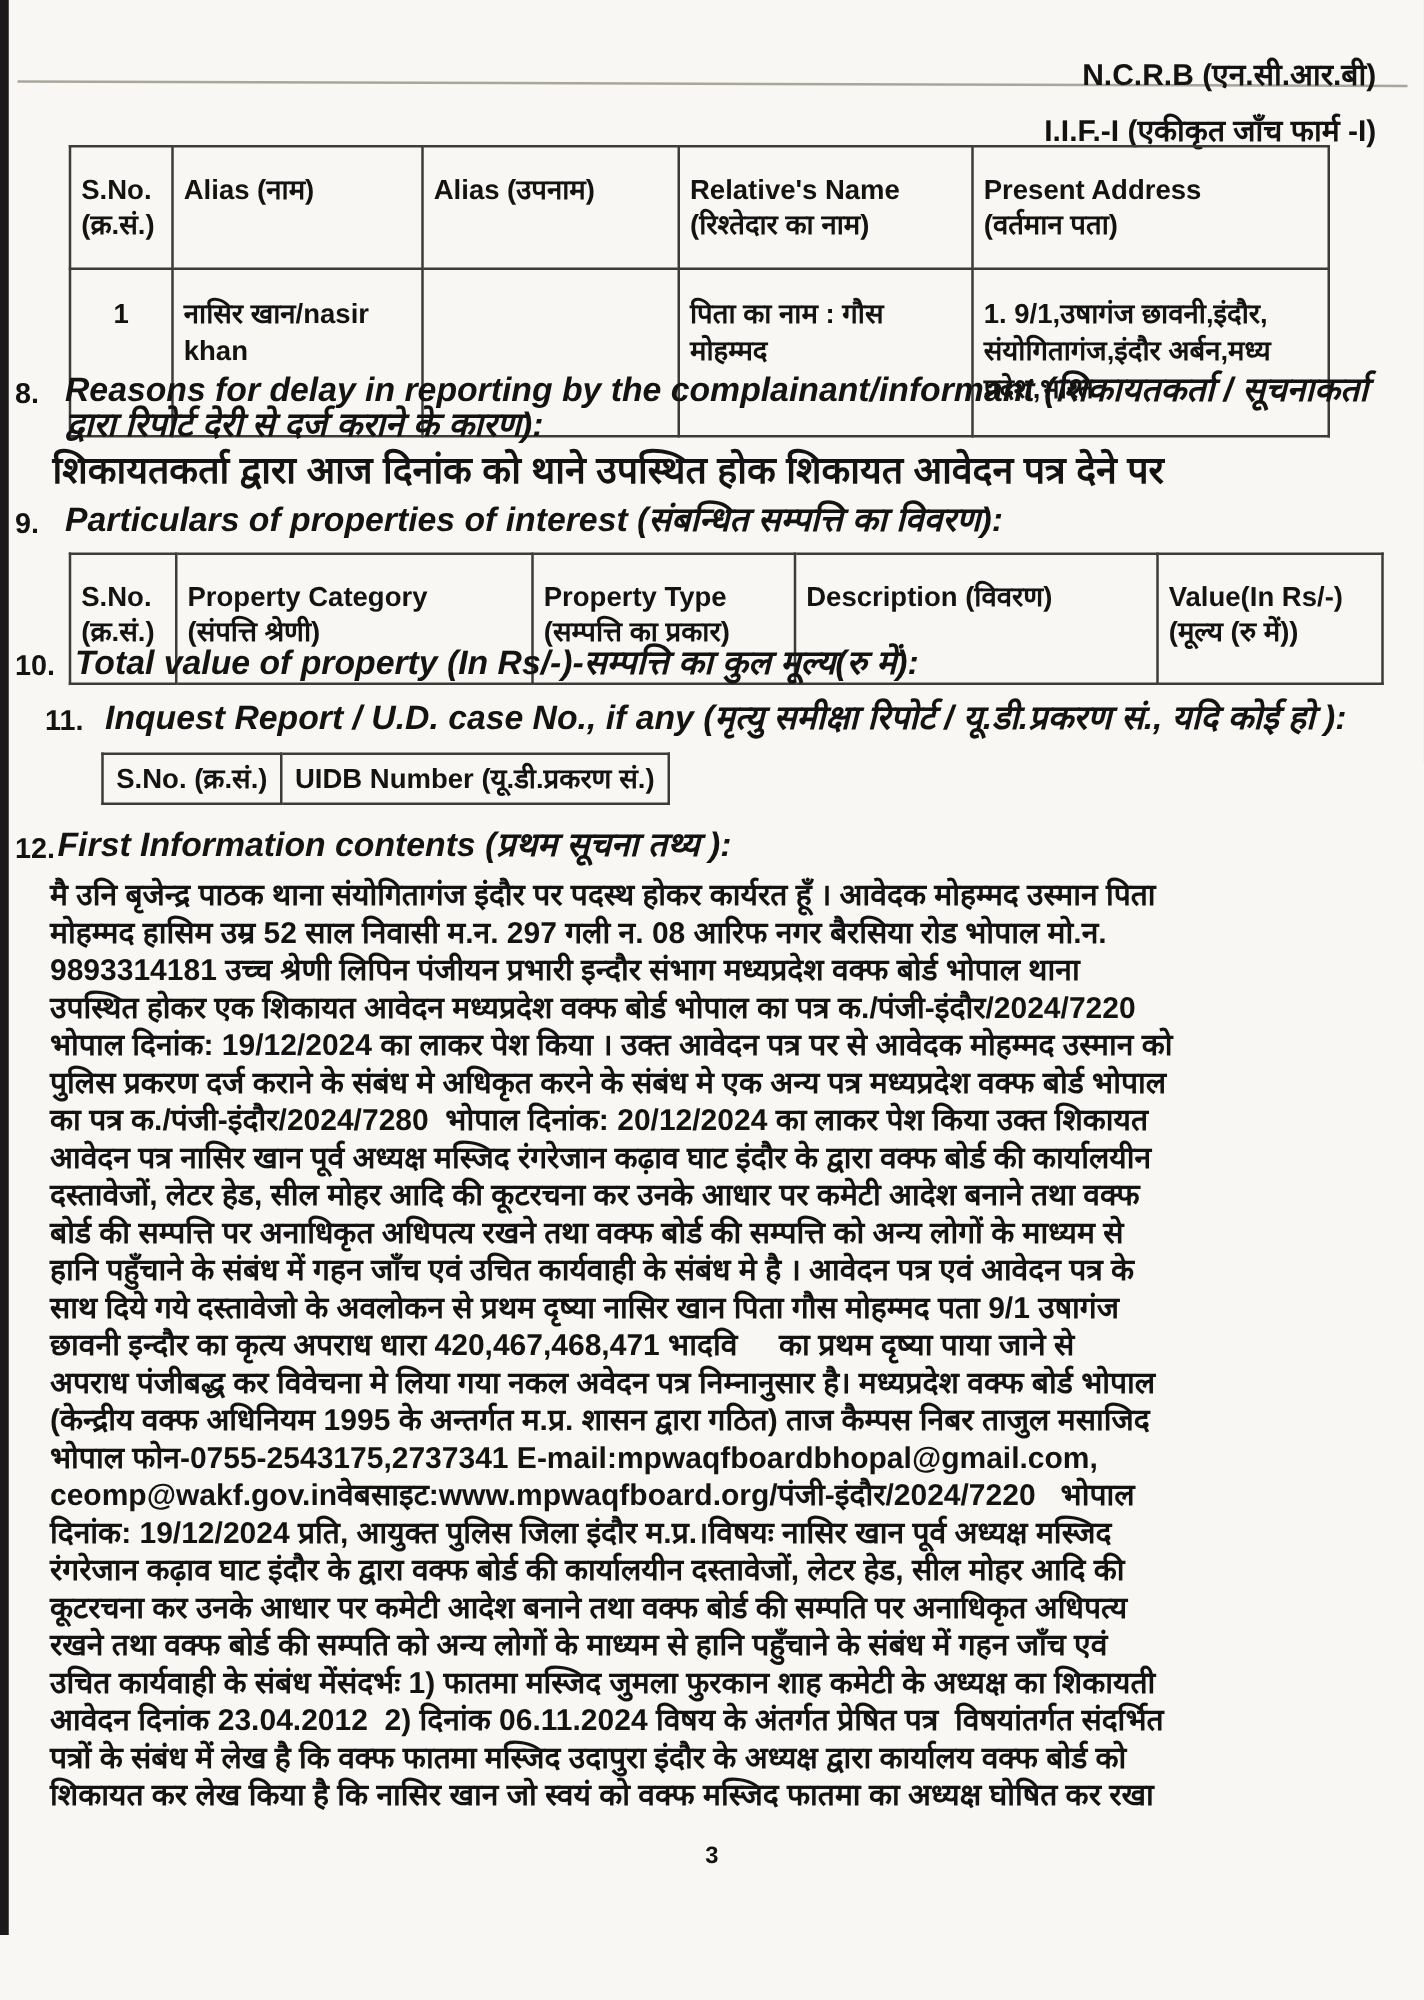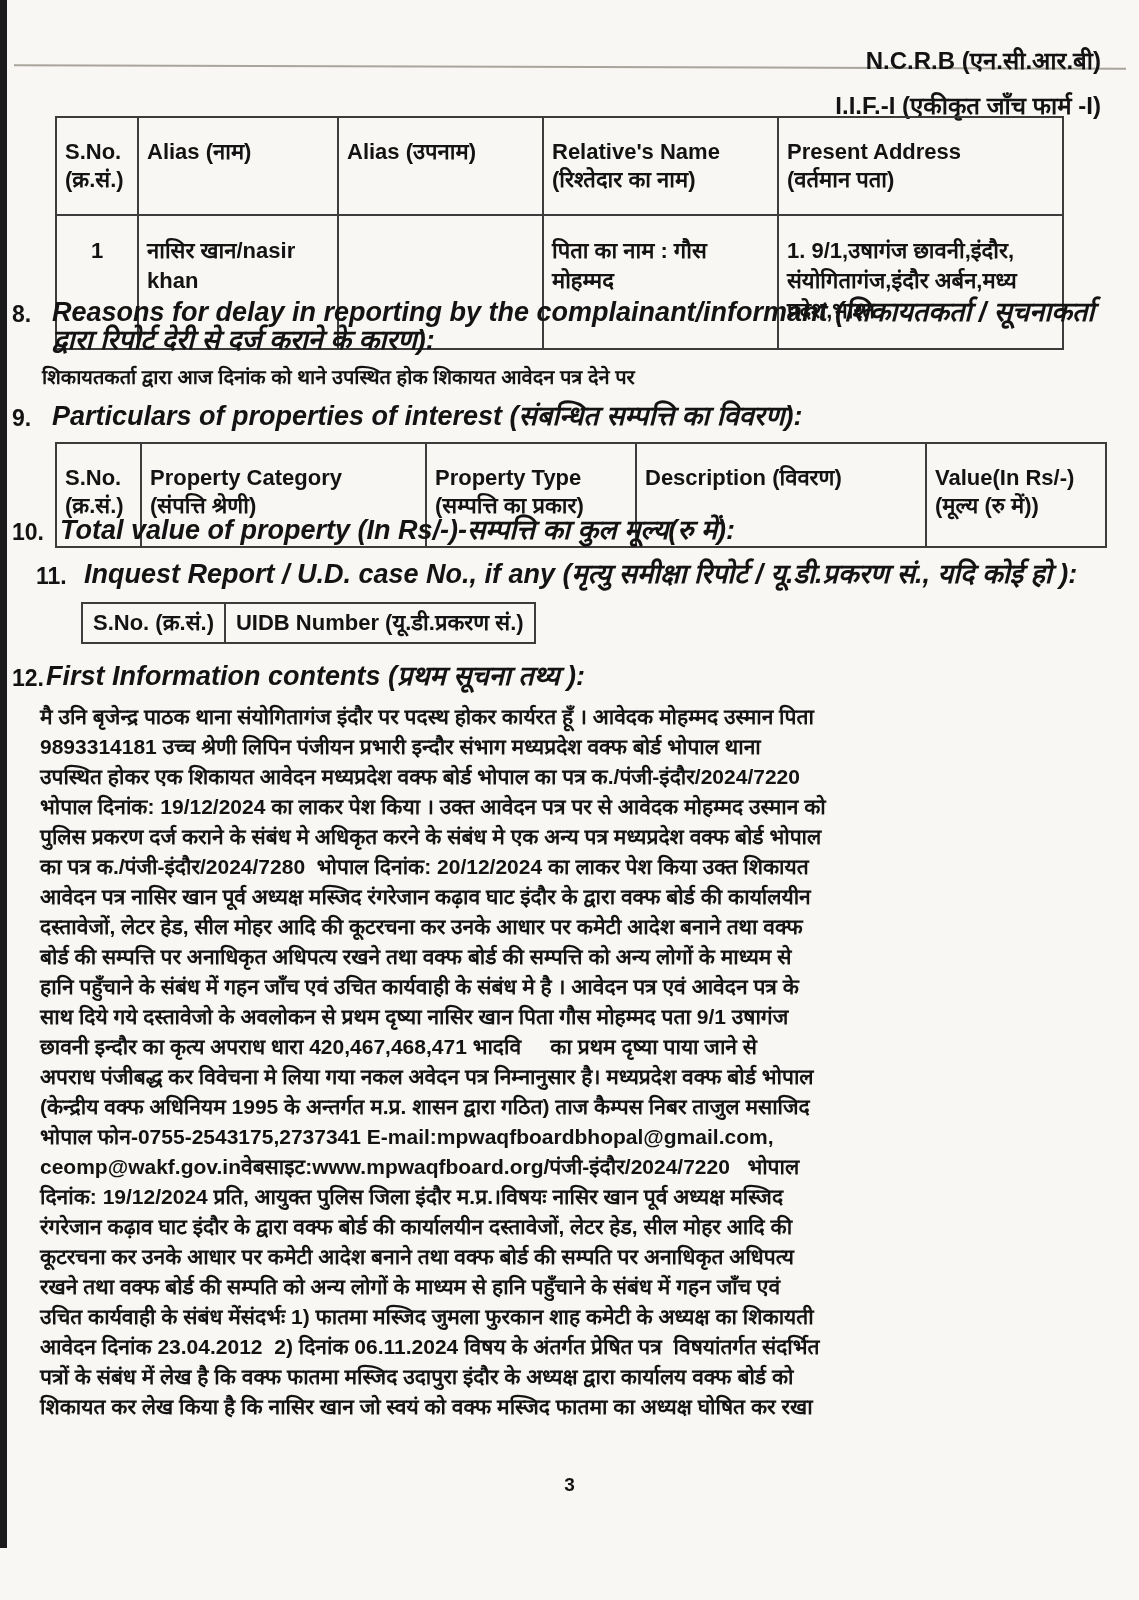--- a/index.html
+++ b/index.html
@@ -30,31 +30,31 @@
   
   .persons-table{position:absolute;left:55px;top:116px;width:1007px;}
   .persons-table td.cell{height:92px;}
   .persons-table .sno-cell{text-align:center;font-weight:700;}
   
   .section{position:absolute;left:12px;width:1112px;}
   .sec-head{display:flex;align-items:flex-start;}
   .sec-num{font-weight:700;font-size:23px;line-height:32px;flex:0 0 40px;}
   .sec-num.wide{flex:0 0 48px;}
   .sec-title{font-weight:700;font-size:27px;line-height:28px;font-style:italic;}
-  .sec-body{font-weight:600;font-size:20px;line-height:32px;margin:7px 0 0 30px;}
+  .sec-body{font-weight:600;font-size:30px;line-height:32px;margin:7px 0 0 30px;}
   
   .props-table{margin:8px 0 0 43px;width:1050px;}
   .props-table th{height:62px;}
   
   .uidb-table{margin:10px 0 0 45px;}
   .uidb-table td{font-weight:700;font-size:22px;line-height:30px;white-space:nowrap;padding:4px 10px;}
   
   .fir-lines{margin:8px 0 0 28px;}
   .fir-line{
-    font-weight:600;font-size:21px;line-height:30px;height:30px;
+    font-weight:600;font-size:24px;line-height:30px;height:30px;
     white-space:pre;letter-spacing:0px;
   }
   .page-number{position:absolute;top:1474px;left:0;width:1139px;text-align:center;font-weight:700;font-size:19px;}
   
   .tight .sec-num{flex:0 0 34px;}
 </style>
 </head>
 <body>
 
 <div class="page">
@@ -160,20 +160,21 @@
     </table>
   </div>
 
   <div class="section tight" style="top:662px;">
     <div class="sec-head">
       <span class="sec-num">12.</span>
       <span class="sec-title">First Information contents (प्रथम सूचना तथ्य ):</span>
     </div>
     <div class="fir-lines">
         <div class="fir-line">मै उनि बृजेन्द्र पाठक थाना संयोगितागंज इंदौर पर पदस्थ होकर कार्यरत हूँ । आवेदक मोहम्मद उस्मान पिता</div>
+        <div class="fir-line">मोहम्मद हासिम उम्र 52 साल निवासी म.न. 297 गली न. 08 आरिफ नगर बैरसिया रोड भोपाल मो.न.</div>
         <div class="fir-line">9893314181 उच्च श्रेणी लिपिन पंजीयन प्रभारी इन्दौर संभाग मध्यप्रदेश वक्फ बोर्ड भोपाल थाना</div>
         <div class="fir-line">उपस्थित होकर एक शिकायत आवेदन मध्यप्रदेश वक्फ बोर्ड भोपाल का पत्र क./पंजी-इंदौर/2024/7220</div>
         <div class="fir-line">भोपाल दिनांक: 19/12/2024 का लाकर पेश किया । उक्त आवेदन पत्र पर से आवेदक मोहम्मद उस्मान को</div>
         <div class="fir-line">पुलिस प्रकरण दर्ज कराने के संबंध मे अधिकृत करने के संबंध मे एक अन्य पत्र मध्यप्रदेश वक्फ बोर्ड भोपाल</div>
         <div class="fir-line">का पत्र क./पंजी-इंदौर/2024/7280  भोपाल दिनांक: 20/12/2024 का लाकर पेश किया उक्त शिकायत</div>
         <div class="fir-line">आवेदन पत्र नासिर खान पूर्व अध्यक्ष मस्जिद रंगरेजान कढ़ाव घाट इंदौर के द्वारा वक्फ बोर्ड की कार्यालयीन</div>
         <div class="fir-line">दस्तावेजों, लेटर हेड, सील मोहर आदि की कूटरचना कर उनके आधार पर कमेटी आदेश बनाने तथा वक्फ</div>
         <div class="fir-line">बोर्ड की सम्पत्ति पर अनाधिकृत अधिपत्य रखने तथा वक्फ बोर्ड की सम्पत्ति को अन्य लोगों के माध्यम से</div>
         <div class="fir-line">हानि पहुँचाने के संबंध में गहन जाँच एवं उचित कार्यवाही के संबंध मे है । आवेदन पत्र एवं आवेदन पत्र के</div>
         <div class="fir-line">साथ दिये गये दस्तावेजो के अवलोकन से प्रथम दृष्या नासिर खान पिता गौस मोहम्मद पता 9/1 उषागंज</div>

